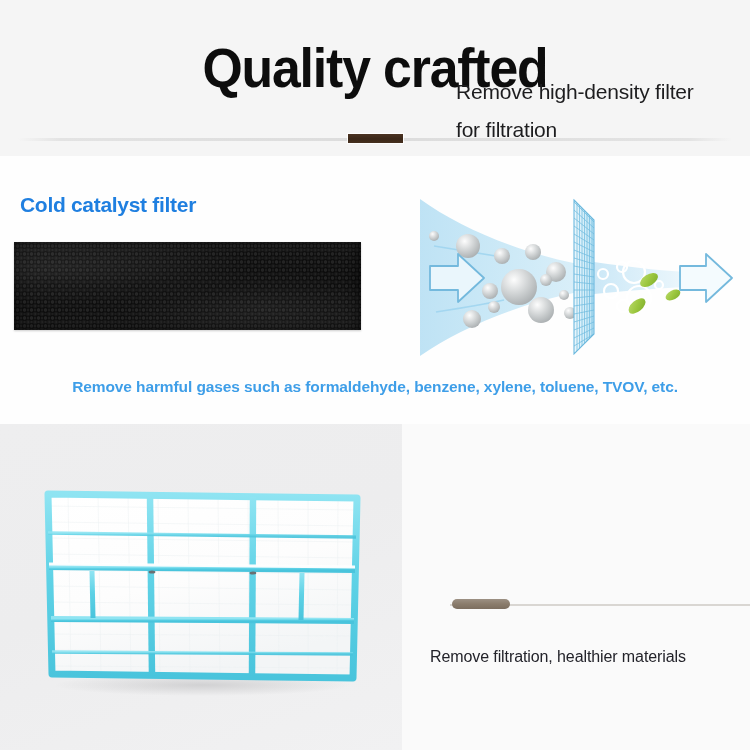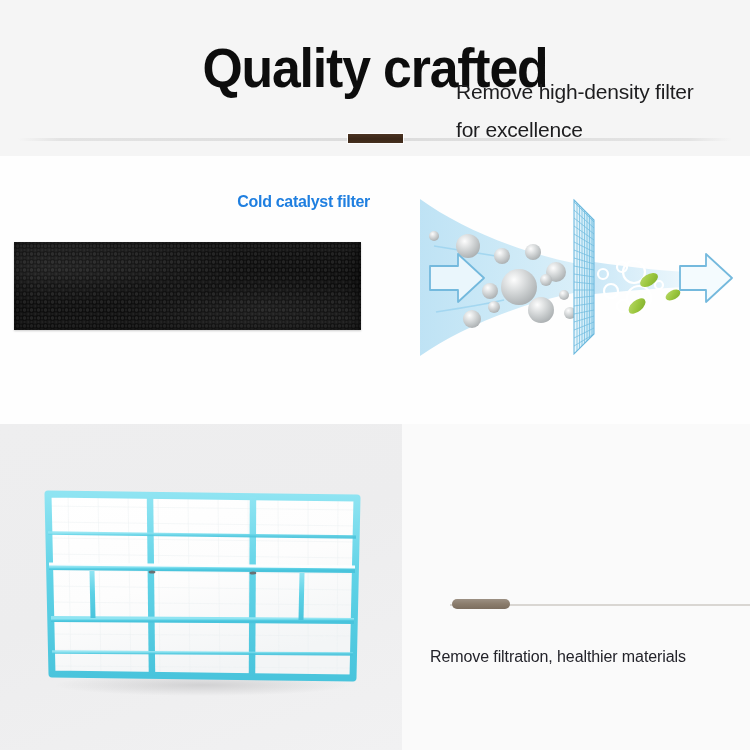--- a/index.html
+++ b/index.html
@@ -65,22 +65,22 @@
     position: absolute;
     left: 0; top: 156px;
     width: 750px;
     height: 268px;
     background: #fefefe;
   }
   .sec1-label {
     position: absolute;
     left: 20px; top: 37px;
     width: 350px;
-    text-align: right;
-    font-size: 16px;
+    text-align: left;
+    font-size: 21px;
     font-weight: 700;
     color: #1f7fe0;
     letter-spacing: -0.3px;
     white-space: nowrap;
   }
 
   
   .honeycomb {
     position: absolute;
     left: 14px; top: 86px;
@@ -329,20 +329,21 @@
           <ellipse cx="275" cy="101" rx="8" ry="4.5" fill="url(#leafg)" transform="rotate(-28 275 101)"></ellipse>
           <ellipse cx="239" cy="112" rx="10" ry="5.5" fill="url(#leafg)" transform="rotate(-40 239 112)"></ellipse>
         </g>
 
         <g>
           <path d="M282,72 L308,72 L308,60 L334,84 L308,108 L308,96 L282,96 Z" fill="#f4fbfe" stroke="#74b9dd" stroke-width="1.8" stroke-linejoin="round"></path>
         </g>
       </svg>
     </div>
 
+    <div class="sec1-caption">Remove harmful gases such as formaldehyde, benzene, xylene, toluene, TVOV, etc.</div>
   </div>
 
   <div class="sec2">
     <div class="sec2-left">
 
       <div class="filter-art">
         <svg width="325" height="215" viewBox="0 0 325 215" xmlns="http://www.w3.org/2000/svg">
           <defs>
             <linearGradient id="meshfill" x1="0" y1="0" x2="0.4" y2="1">
               <stop offset="0" stop-color="#ffffff"></stop>
@@ -420,21 +421,21 @@
           </g>
         </svg>
       </div>
     </div>
 
     <div class="sec2-right"></div>
   </div>
 
   <div class="sec2-heading">
     <div>Remove high-density filter</div>
-    <div>for excellence</div>
+    <div>for filtration</div>
   </div>
 
   <div class="sec2-rule"></div>
   <div class="sec2-rule-accent"></div>
 
   <div class="sec2-sub">Remove filtration, healthier materials</div>
 
 </div>
 
 </body></html>

